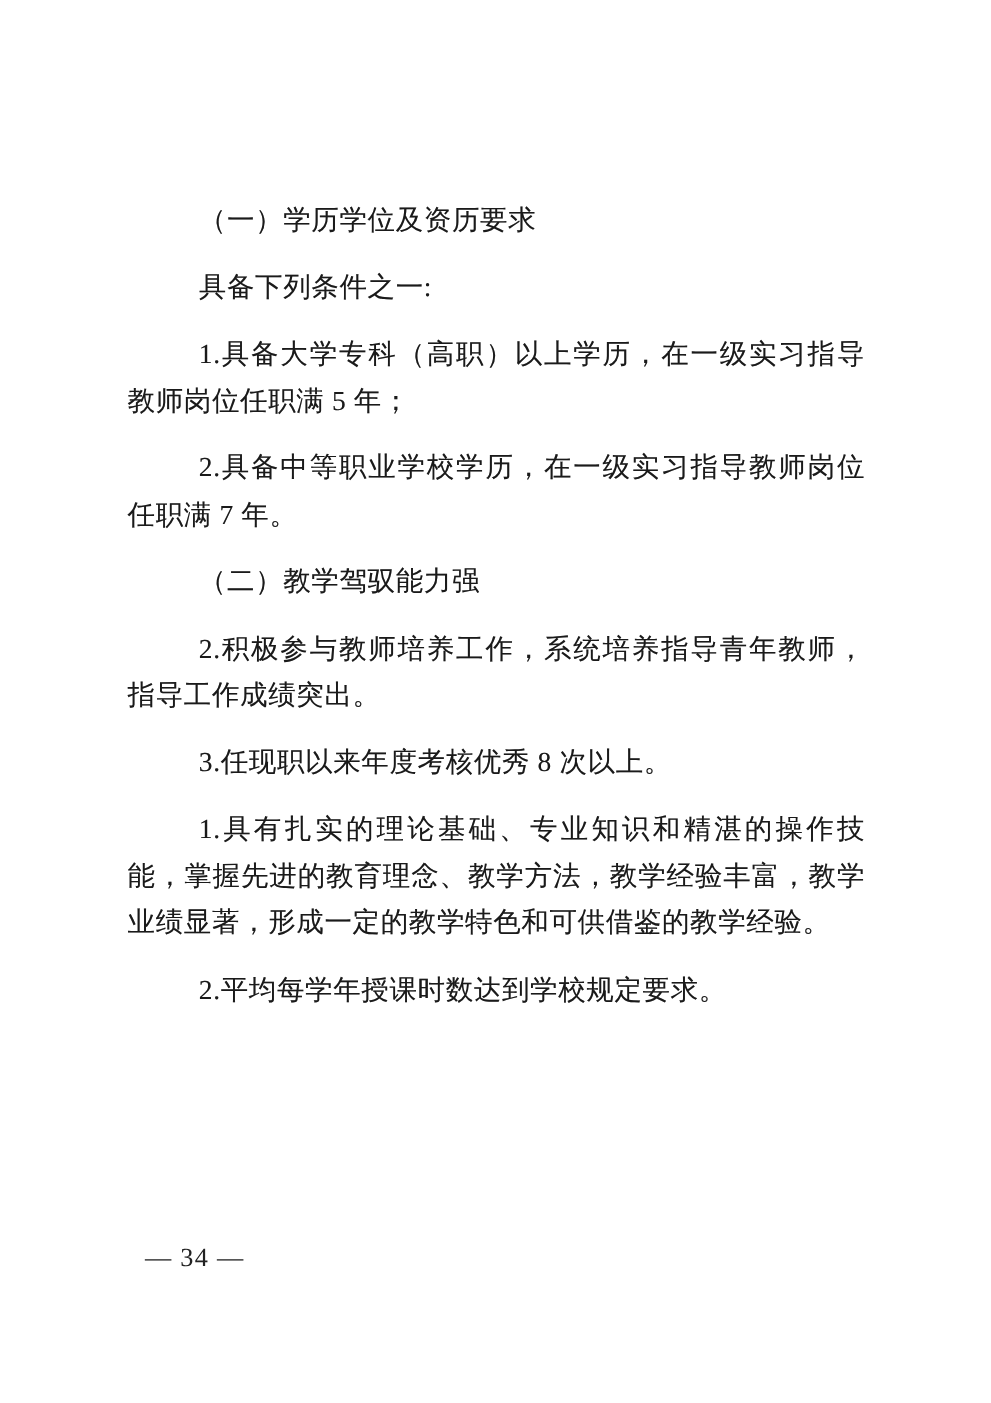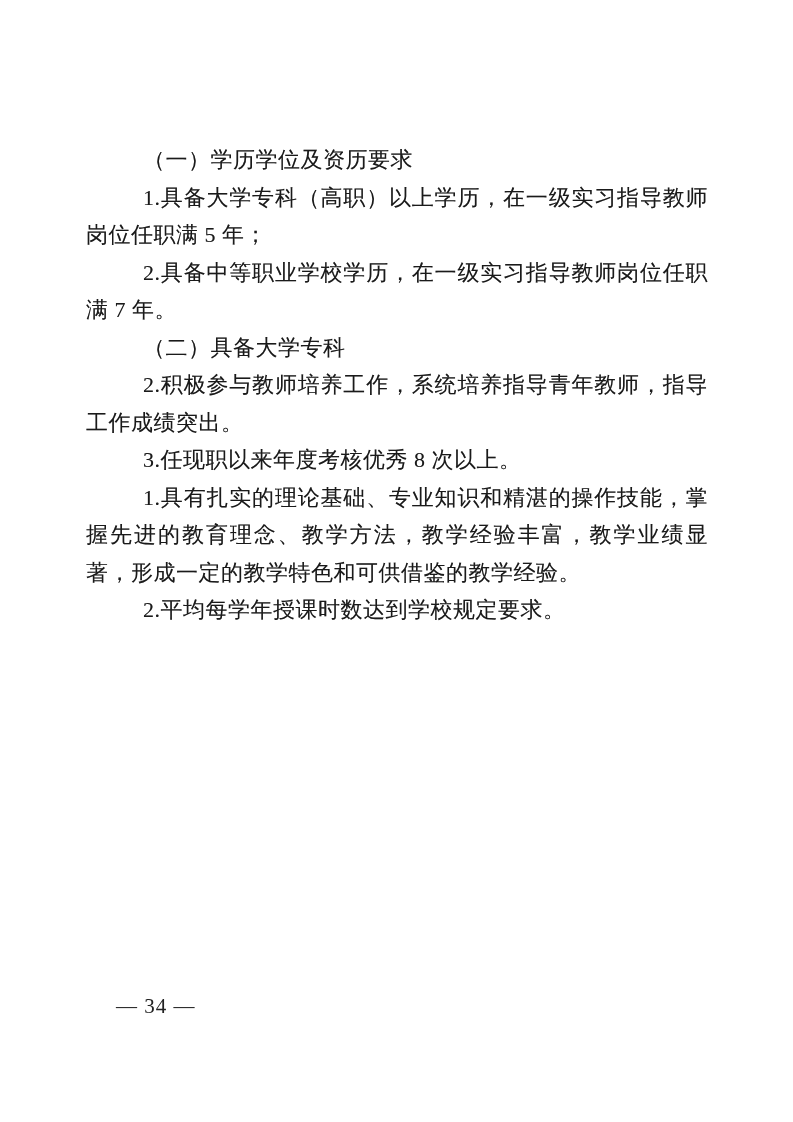--- a/index.html
+++ b/index.html
@@ -21,42 +21,43 @@
     left: 86px;
     top: 141px;
     width: 622px;
     font-size: 22px;
     line-height: 37.5px;
     letter-spacing: 0.5px;
     text-align: justify;
     text-shadow: 0 0 0.4px rgba(0,0,0,0.35);
   }
   .para {
-    margin: 0;
+    margin: 16px;
     text-indent: 57px;
   }
   .page-footer {
     position: absolute;
     left: 116px;
     top: 994px;
     font-size: 21px;
     letter-spacing: 1px;
     color: #222222;
   }
 </style>
 </head>
 <body>
 
 <div class="page">
   <main class="body-text">
     <p class="para">（一）学历学位及资历要求</p>
+    <p class="para">具备下列条件之一:</p>
     <p class="para">1.具备大学专科（高职）以上学历，在一级实习指导教师岗位任职满 5 年；</p>
     <p class="para">2.具备中等职业学校学历，在一级实习指导教师岗位任职满 7 年。</p>
 
-    <p class="para">（二）具备大学专科</p>
+    <p class="para">（二）教学驾驭能力强</p>
     <p class="para">2.积极参与教师培养工作，系统培养指导青年教师，指导工作成绩突出。</p>
     <p class="para">3.任现职以来年度考核优秀 8 次以上。</p>
 
     <p class="para">1.具有扎实的理论基础、专业知识和精湛的操作技能，掌握先进的教育理念、教学方法，教学经验丰富，教学业绩显著，形成一定的教学特色和可供借鉴的教学经验。</p>
     <p class="para">2.平均每学年授课时数达到学校规定要求。</p>
   </main>
 
   <footer class="page-footer">
     <span>— 34 —</span>
   </footer>

